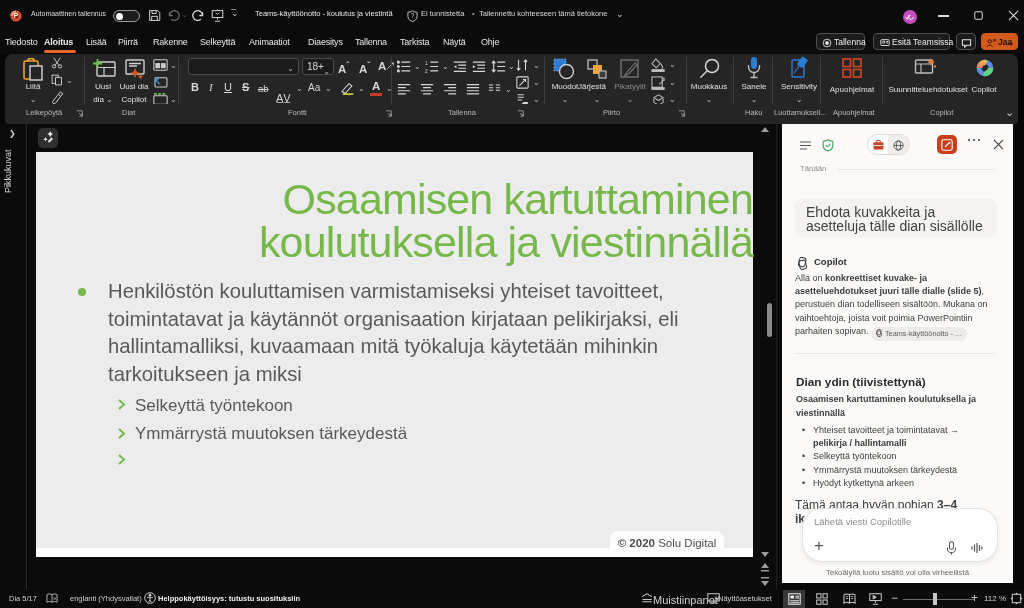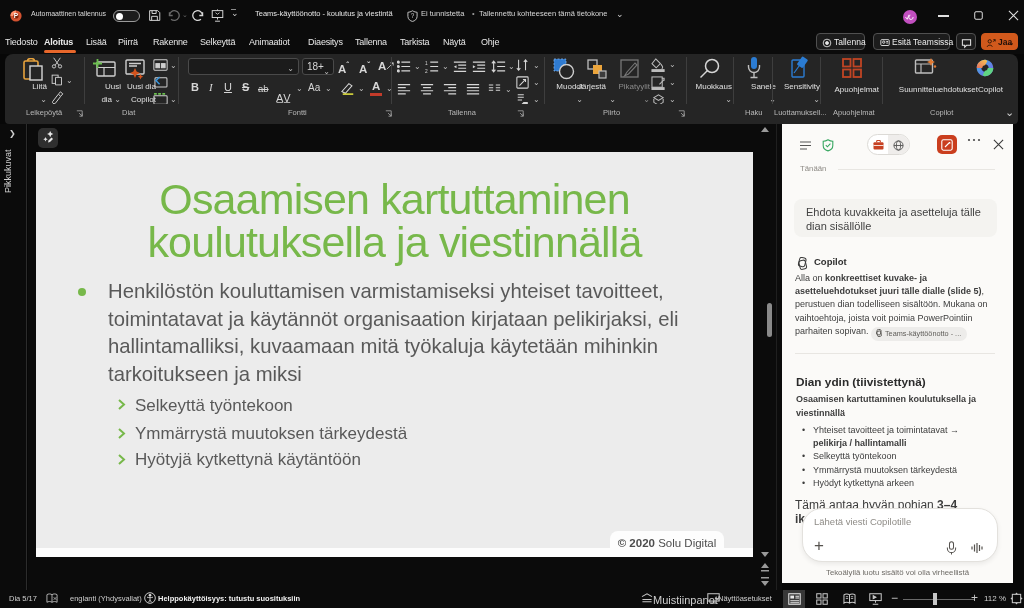--- a/index.html
+++ b/index.html
@@ -16,21 +16,21 @@
 
 #menubar { position:absolute; left:0; top:30px; width:1024px; height:24px; background:#0b0b0b; }
 .mtab { position:absolute; top:7px; font-size:9px; letter-spacing:-0.2px; color:#e8e8e8; white-space:nowrap; }
 .btn-dark { position:absolute; top:3px; height:17px; border:1px solid #505050; border-radius:4px; background:#1c1c1c; color:#ececec; font-size:8.5px; line-height:15px; white-space:nowrap; }
 
 #ribbon { position:absolute; left:5px; top:54px; width:1013px; height:64px; background:#252525; border-radius:8px 8px 0 0; }
 #ribbonlabels { position:absolute; left:5px; top:104px; width:1013px; height:20px; background:#252525; border-radius:0 0 4px 4px; }
 .glabel { position:absolute; top:4px; font-size:7.5px; color:#b8b8b8; white-space:nowrap; }
 .gsep { position:absolute; top:3px; width:1px; height:58px; background:#3e3e3e; }
 .ric { color:#d6d6d6; }
-.rlbl { position:absolute; font-size:8px; color:#e0e0e0; white-space:nowrap; text-align:right; }
+.rlbl { position:absolute; font-size:8px; color:#e0e0e0; white-space:nowrap; text-align:center; }
 .chev { color:#bdbdbd; font-size:8px; }
 
 #leftstrip { position:absolute; left:0; top:124px; width:27px; height:466px; background:#0b0b0b; border-right:1px solid #2c2c2c; }
 #canvas { position:absolute; left:28px; top:124px; width:754px; height:466px; background:#0b0b0b; }
 #slide { position:absolute; left:36px; top:152px; width:717px; height:405px; background:#ececec; }
 #panel { position:absolute; left:782px; top:124px; width:268px; height:459px; background:#fbfaf8; }
 #rightstrip { position:absolute; left:1013px; top:124px; width:11px; height:466px; background:#070707; }
 
 #statusbar { position:absolute; left:0; top:590px; width:1024px; height:18px; background:#0b0b0b; color:#cfcfcf; font-size:7.5px; }
 #statusbar .it { position:absolute; top:3px; white-space:nowrap; }
@@ -434,35 +434,34 @@
         <path d="M1 6 L5 1 9 6 Z" fill="#9a9a9a"></path>
       </svg>
 
     <svg class="abs" style="left:731px;top:424px" width="12" height="40" viewBox="0 0 12 40" fill="#9a9a9a">
         <path d="M2 4 h8 L6 9 Z"></path>
         <path d="M2 20 L6 15 l4 5 Z M2 22 h8 v1.5 h-8 Z"></path>
         <path d="M2 30 h8 v1.5 H2 Z M2 34 L6 39 l4-5 Z" transform="translate(0 -1)"></path>
       </svg>
   </div>
   <div id="slide">
-    <div class="abs" style="left:0;top:26px;width:717px;color:#77b84a;font-size:43px;text-align:center;line-height:43px;letter-spacing:-0.85px">Osaamisen kartuttaminen<br>koulutuksella ja viestinnällä</div>
+    <div class="abs" style="left:0;top:26px;width:717px;color:#77b84a;font-size:43px;text-align:right;line-height:43px;letter-spacing:-0.85px">Osaamisen kartuttaminen<br>koulutuksella ja viestinnällä</div>
     <div class="abs" style="left:42px;top:136px;width:8px;height:8px;border-radius:50%;background:#77b84a"></div>
     <div class="abs" style="left:72px;top:126px;width:600px;color:#595959;font-size:20.3px;line-height:27.5px">Henkilöstön kouluttamisen varmistamiseksi yhteiset tavoitteet, toimintatavat ja käytännöt organisaation kirjataan pelikirjaksi, eli hallintamalliksi, kuvaamaan mitä työkaluja käytetään mihinkin tarkoitukseen ja miksi</div>
     <svg class="abs" style="left:81px;top:247px" width="9" height="11" viewBox="0 0 9 11" fill="none" stroke="#77b84a" stroke-width="2">
         <path d="M2 1 L7 5.5 2 10"></path>
       </svg>
     <div class="abs" style="left:99px;top:244px;color:#595959;font-size:17px">Selkeyttä työntekoon</div>
     <svg class="abs" style="left:81px;top:276px" width="9" height="11" viewBox="0 0 9 11" fill="none" stroke="#77b84a" stroke-width="2">
         <path d="M2 1 L7 5.5 2 10"></path>
       </svg>
     <div class="abs" style="left:99px;top:272px;color:#595959;font-size:17px">Ymmärrystä muutoksen tärkeydestä</div>
     <svg class="abs" style="left:81px;top:302px" width="9" height="11" viewBox="0 0 9 11" fill="none" stroke="#77b84a" stroke-width="2">
         <path d="M2 1 L7 5.5 2 10"></path>
       </svg>
-    <div class="abs" style="left:99px;top:298px;color:#595959;font-size:17px">Hyötyjä kytkettynä käytäntöön</div>
 
     <div class="abs" style="left:0;top:396px;width:717px;height:9px;background:#fdfdfd"></div>
     <div class="abs" style="left:574px;top:379px;width:114px;height:26px;background:#fdfdfd;border-radius:8px 8px 0 0"></div>
     <div class="abs" style="left:574px;top:385px;width:114px;text-align:center;color:#4d4d4d;font-size:11.5px"><b>© 2020</b> Solu Digital</div>
   </div>
   <div id="panel">
 
     <svg class="abs" style="left:18px;top:17px" width="12" height="9" viewBox="0 0 12 9" stroke="#555" stroke-width="1.2">
         <path d="M0 1 h11 M0 4.5 h11 M0 8 h7"></path>
       </svg>
@@ -495,21 +494,21 @@
         <circle cx="12" cy="2" r="1.1" fill="#4a4a4a"></circle>
       </svg>
     <svg class="abs" style="left:211px;top:15px" width="11" height="11" viewBox="0 0 12 12" fill="none" stroke="#3a3a3a" stroke-width="1.2">
         <path d="M1 1 L11 11 M11 1 L1 11"></path>
       </svg>
 
     <span class="abs" style="left:18px;top:40px;color:#8d8a85;font-size:7.8px">Tänään</span>
     <div class="abs" style="left:56px;top:45px;width:157px;height:1px;background:#e8e6e2"></div>
 
     <div class="abs" style="left:12px;top:75px;width:203px;height:38px;background:#f4f3f0;border-radius:8px"></div>
-    <div class="abs" style="left:24px;top:81px;width:180px;color:#424242;font-size:11px;line-height:14px">Ehdota kuvakkeita ja asetteluja tälle dian sisällölle</div>
+    <div class="abs" style="left:24px;top:81px;width:180px;color:#424242;font-size:14px;line-height:14px">Ehdota kuvakkeita ja asetteluja tälle dian sisällölle</div>
 
     <svg class="abs" style="left:14px;top:133px" width="13" height="13" viewBox="0 0 14 14" fill="none" stroke="#3a3a3a" stroke-width="1.1">
         <rect x="3.2" y="0.8" width="7" height="9.5" rx="2.2" transform="rotate(14 7 5.5)"></rect>
         <rect x="3.8" y="3.7" width="7" height="9.5" rx="2.2" transform="rotate(-14 7 8.5)"></rect>
       </svg>
     <span class="abs" style="left:32px;top:132px;color:#2f2f2f;font-size:9.5px;font-weight:bold">Copilot</span>
     <div class="abs" style="left:13px;top:148px;width:207px;color:#3d3d3d;font-size:9px;line-height:13.2px">Alla on <b>konkreettiset kuvake- ja asetteluehdotukset juuri tälle dialle (slide 5)</b>, perustuen dian todelliseen sisältöön. Mukana on vaihtoehtoja, joista voit poimia PowerPointiin parhaiten sopivan.&nbsp;<span style="display:inline-block;background:#edecea;border-radius:8px;height:14px;line-height:14px;padding:0 6px 0 4px;font-size:7.3px;color:#5f5d59;letter-spacing:0;vertical-align:-2px"><svg width="8" height="8" viewBox="0 0 14 14" fill="none" stroke="#5f5d59" stroke-width="1.6" style="vertical-align:-1px">
             <rect x="3.2" y="0.8" width="7" height="9.5" rx="2.2" transform="rotate(14 7 5.5)"></rect>
             <rect x="3.8" y="3.7" width="7" height="9.5" rx="2.2" transform="rotate(-14 7 8.5)"></rect>
           </svg> Teams-käyttöönotto - ...</span></div>

